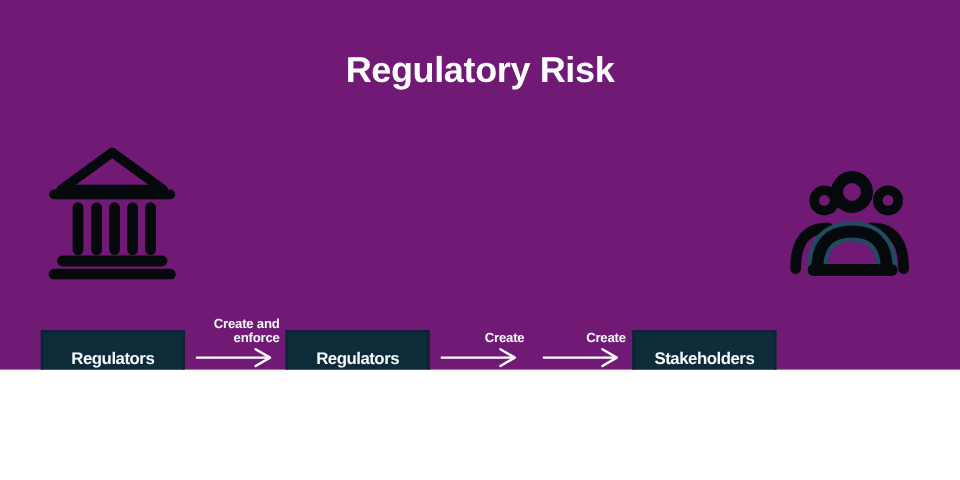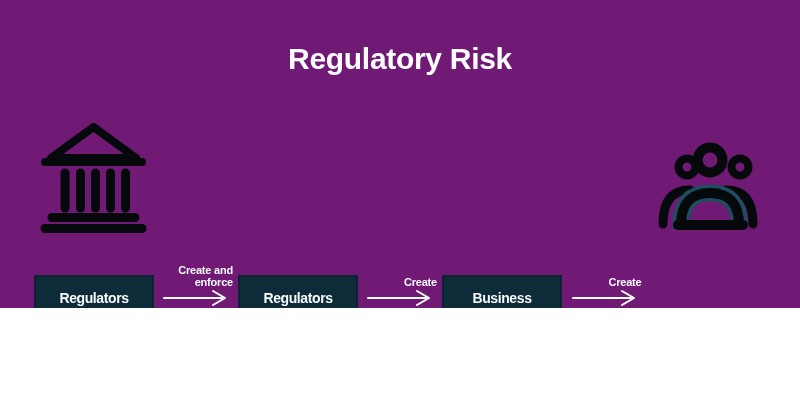--- a/index.html
+++ b/index.html
@@ -138,27 +138,27 @@
     </div>
 
     <div class="connector">
       <div class="conn-label">Create</div>
       <svg class="arrow-svg" width="66" height="18" viewBox="0 0 66 18" fill="none">
         <line x1="1" y1="9" x2="59" y2="9" stroke="#ffffff" stroke-width="2" stroke-linecap="round"></line>
         <path d="M50 2 L62 9 L50 16" stroke="#ffffff" stroke-width="2" stroke-linecap="round" stroke-linejoin="round"></path>
       </svg>
     </div>
 
-    <div class="node">
-      <span>Business</span>
-    </div>
 
     <div class="connector wide">
       <div class="conn-label">Create</div>
       <svg class="arrow-svg" width="66" height="18" viewBox="0 0 66 18" fill="none">
         <line x1="1" y1="9" x2="59" y2="9" stroke="#ffffff" stroke-width="2" stroke-linecap="round"></line>
         <path d="M50 2 L62 9 L50 16" stroke="#ffffff" stroke-width="2" stroke-linecap="round" stroke-linejoin="round"></path>
       </svg>
     </div>
 
+    <div class="node">
+      <span>Stakeholders</span>
+    </div>
 
   </div>
 </div>
 
 </body></html>

